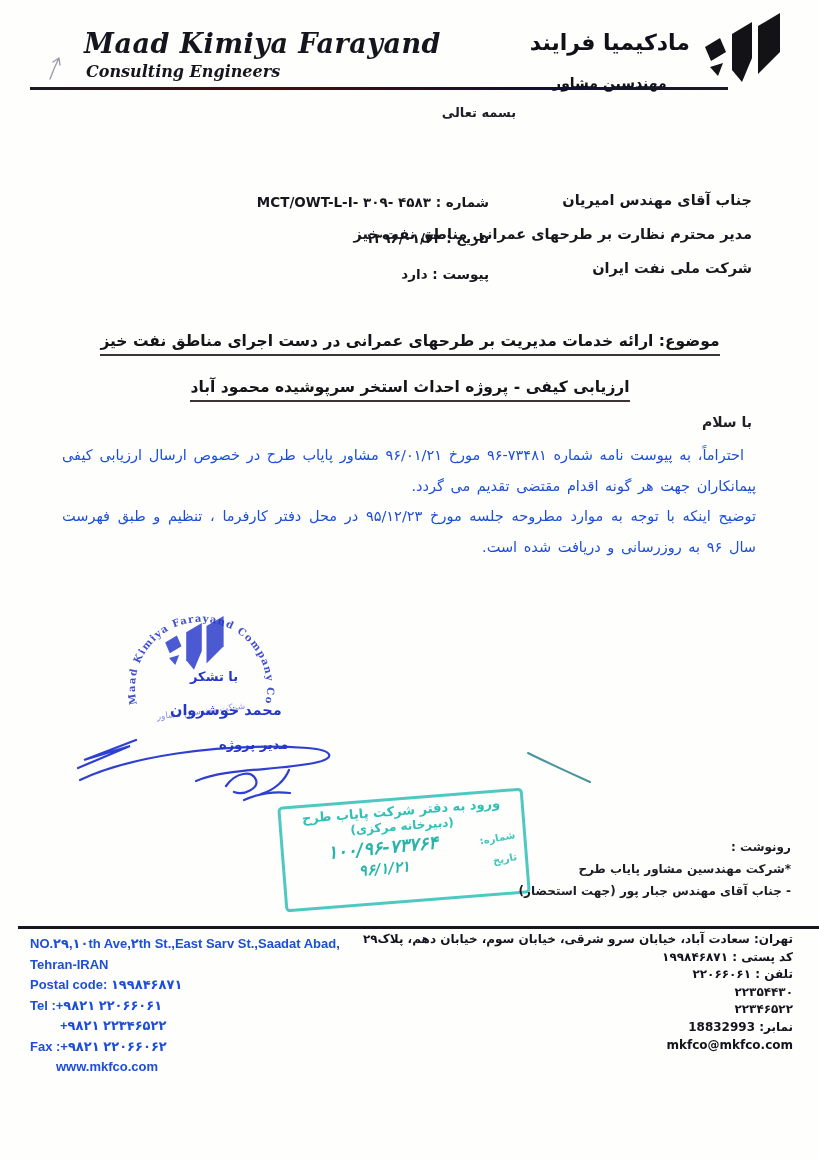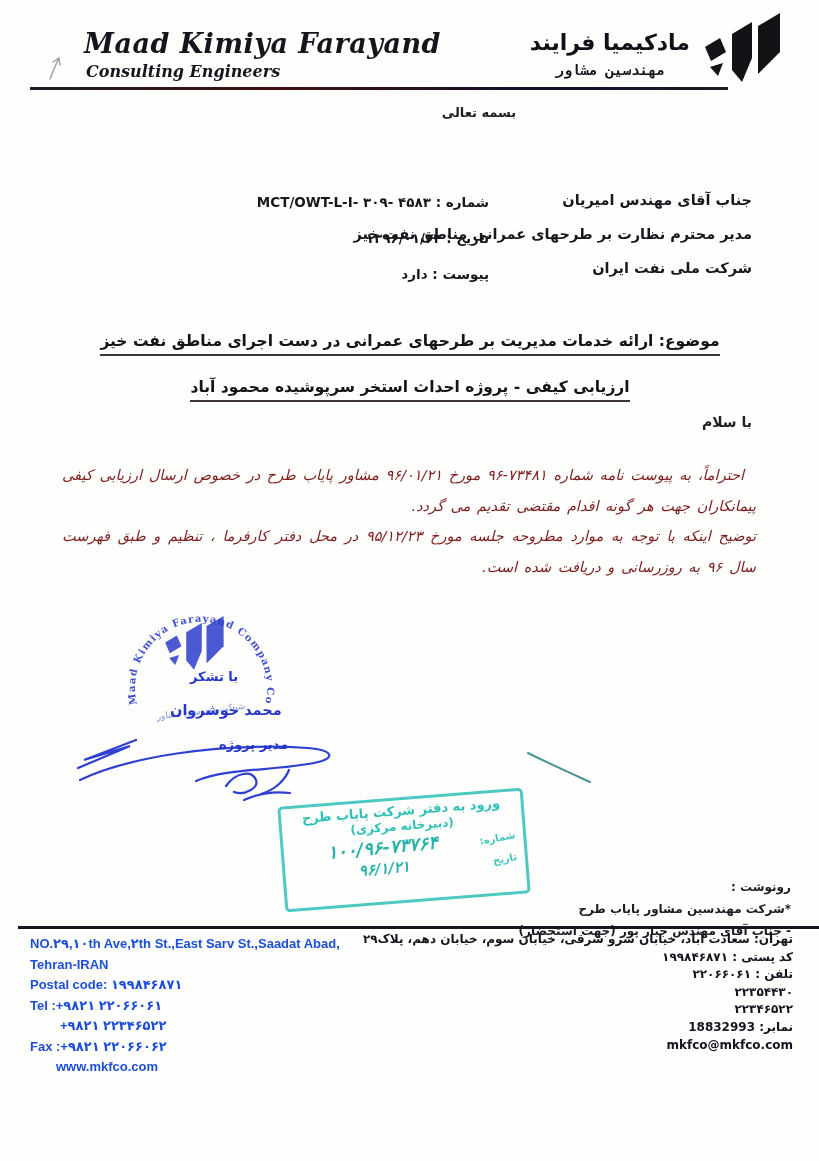--- a/index.html
+++ b/index.html
@@ -9,38 +9,38 @@
     font-family:"DejaVu Sans",sans-serif;color:#1f1f26;
   }
   .abs{position:absolute;}
 
   
   .brand-en{left:84px;top:28px;font-family:"DejaVu Serif","Liberation Serif",serif;font-style:italic;color:#15151d;}
   .brand-en .name{font-size:27px;font-weight:700;letter-spacing:.5px;}
   .brand-en .sub{font-size:16px;font-weight:700;margin-top:3px;margin-left:2px;}
   .brand-fa{right:129px;top:30px;text-align:center;direction:rtl;color:#101018;}
   .brand-fa .name{font-size:22px;font-weight:700;}
-  .brand-fa .sub{font-size:14px;font-weight:700;margin-top:7px;font-family:Liberation Mono, monospace;}
+  .brand-fa .sub{font-size:14px;font-weight:700;margin-top:20px;}
   .header-rule{left:30px;top:87px;width:698px;height:3px;
     background:linear-gradient(to right,#1c1c24,#40100e 35%,#101030 75%,#1c1c24);}
   .pen-mark{left:46px;top:55px;}
 
   
   .bismillah{left:404px;top:105px;width:150px;text-align:center;font-size:13px;font-weight:600;direction:rtl;}
   .recipient{right:67px;top:183px;direction:rtl;font-size:14.5px;font-weight:700;line-height:34px;color:#17171e;}
   .meta{right:330px;top:184px;direction:rtl;text-align:right;font-size:13.5px;font-weight:700;line-height:36px;color:#17171e;}
 
   
   .subject{left:40px;top:318px;width:740px;text-align:center;direction:rtl;font-size:15.5px;font-weight:700;line-height:46px;color:#141419;}
   .subject .u{border-bottom:2.5px solid #3d3338;padding-bottom:4px;}
 
   .salutation{right:67px;top:414px;direction:rtl;font-size:14px;font-weight:600;}
 
   
-  .body-text{left:62px;top:460px;width:694px;direction:rtl;text-align:justify;font-size:14.5px;line-height:30.5px;color:#7f1d1d;word-spacing:2px;font-style:italic;}
+  .body-text{left:62px;top:440px;width:694px;direction:rtl;text-align:justify;font-size:14.5px;line-height:30.5px;color:#1d4ed8;word-spacing:2px;}
   .body-text p{margin:0;}
   .body-text p.first{text-indent:12px;}
 
   
   .blue{color:#2537c9;}
   .thanks{left:190px;top:669px;font-size:13px;font-weight:700;direction:rtl;}
   .sig-name{left:170px;top:702px;font-size:14.5px;font-weight:700;direction:rtl;}
   .sig-role{left:219px;top:737px;font-size:13px;font-weight:700;direction:rtl;}
 
   
@@ -51,21 +51,21 @@
     padding:3px 8px;box-sizing:border-box;
   }
   .receipt .l1{text-align:center;font-size:13px;font-weight:700;}
   .receipt .l2{text-align:center;font-size:12px;font-weight:700;margin-top:1px;}
   .receipt .row{display:flex;align-items:center;margin-top:2px;}
   .receipt .lbl{font-size:10px;font-weight:700;transform:rotate(-6deg);width:42px;flex:0 0 auto;opacity:.9;}
   .receipt .hand{direction:ltr;flex:1;text-align:center;font-size:18px;font-weight:700;font-style:italic;letter-spacing:2px;color:#29b4aa;transform:rotate(-1deg);}
   .receipt .hand.date{font-size:15px;}
 
   
-  .cc{right:28px;top:836px;direction:rtl;text-align:right;font-size:12px;font-weight:600;line-height:22px;color:#1c1c24;margin-top:40px;}
+  .cc{right:28px;top:836px;direction:rtl;text-align:right;font-size:12px;font-weight:600;line-height:22px;color:#1c1c24;}
 
   
   .footer-divider{left:18px;top:926px;width:801px;height:3px;background:#17171f;}
   .footer-en{left:30px;top:934px;direction:ltr;font-family:"Liberation Sans","DejaVu Sans",sans-serif;font-size:13px;font-weight:700;line-height:20.5px;color:#1d4ed8;}
   .footer-en .ind{padding-left:30px;}
   .footer-en .ind2{padding-left:26px;}
   .footer-fa{right:26px;top:931px;direction:rtl;text-align:right;font-size:12px;font-weight:700;line-height:17.6px;color:#14141e;}
   .footer-fa .num{padding-left:43px;}
   .footer-fa .eml{padding-left:30px;direction:ltr;}
 </style>

